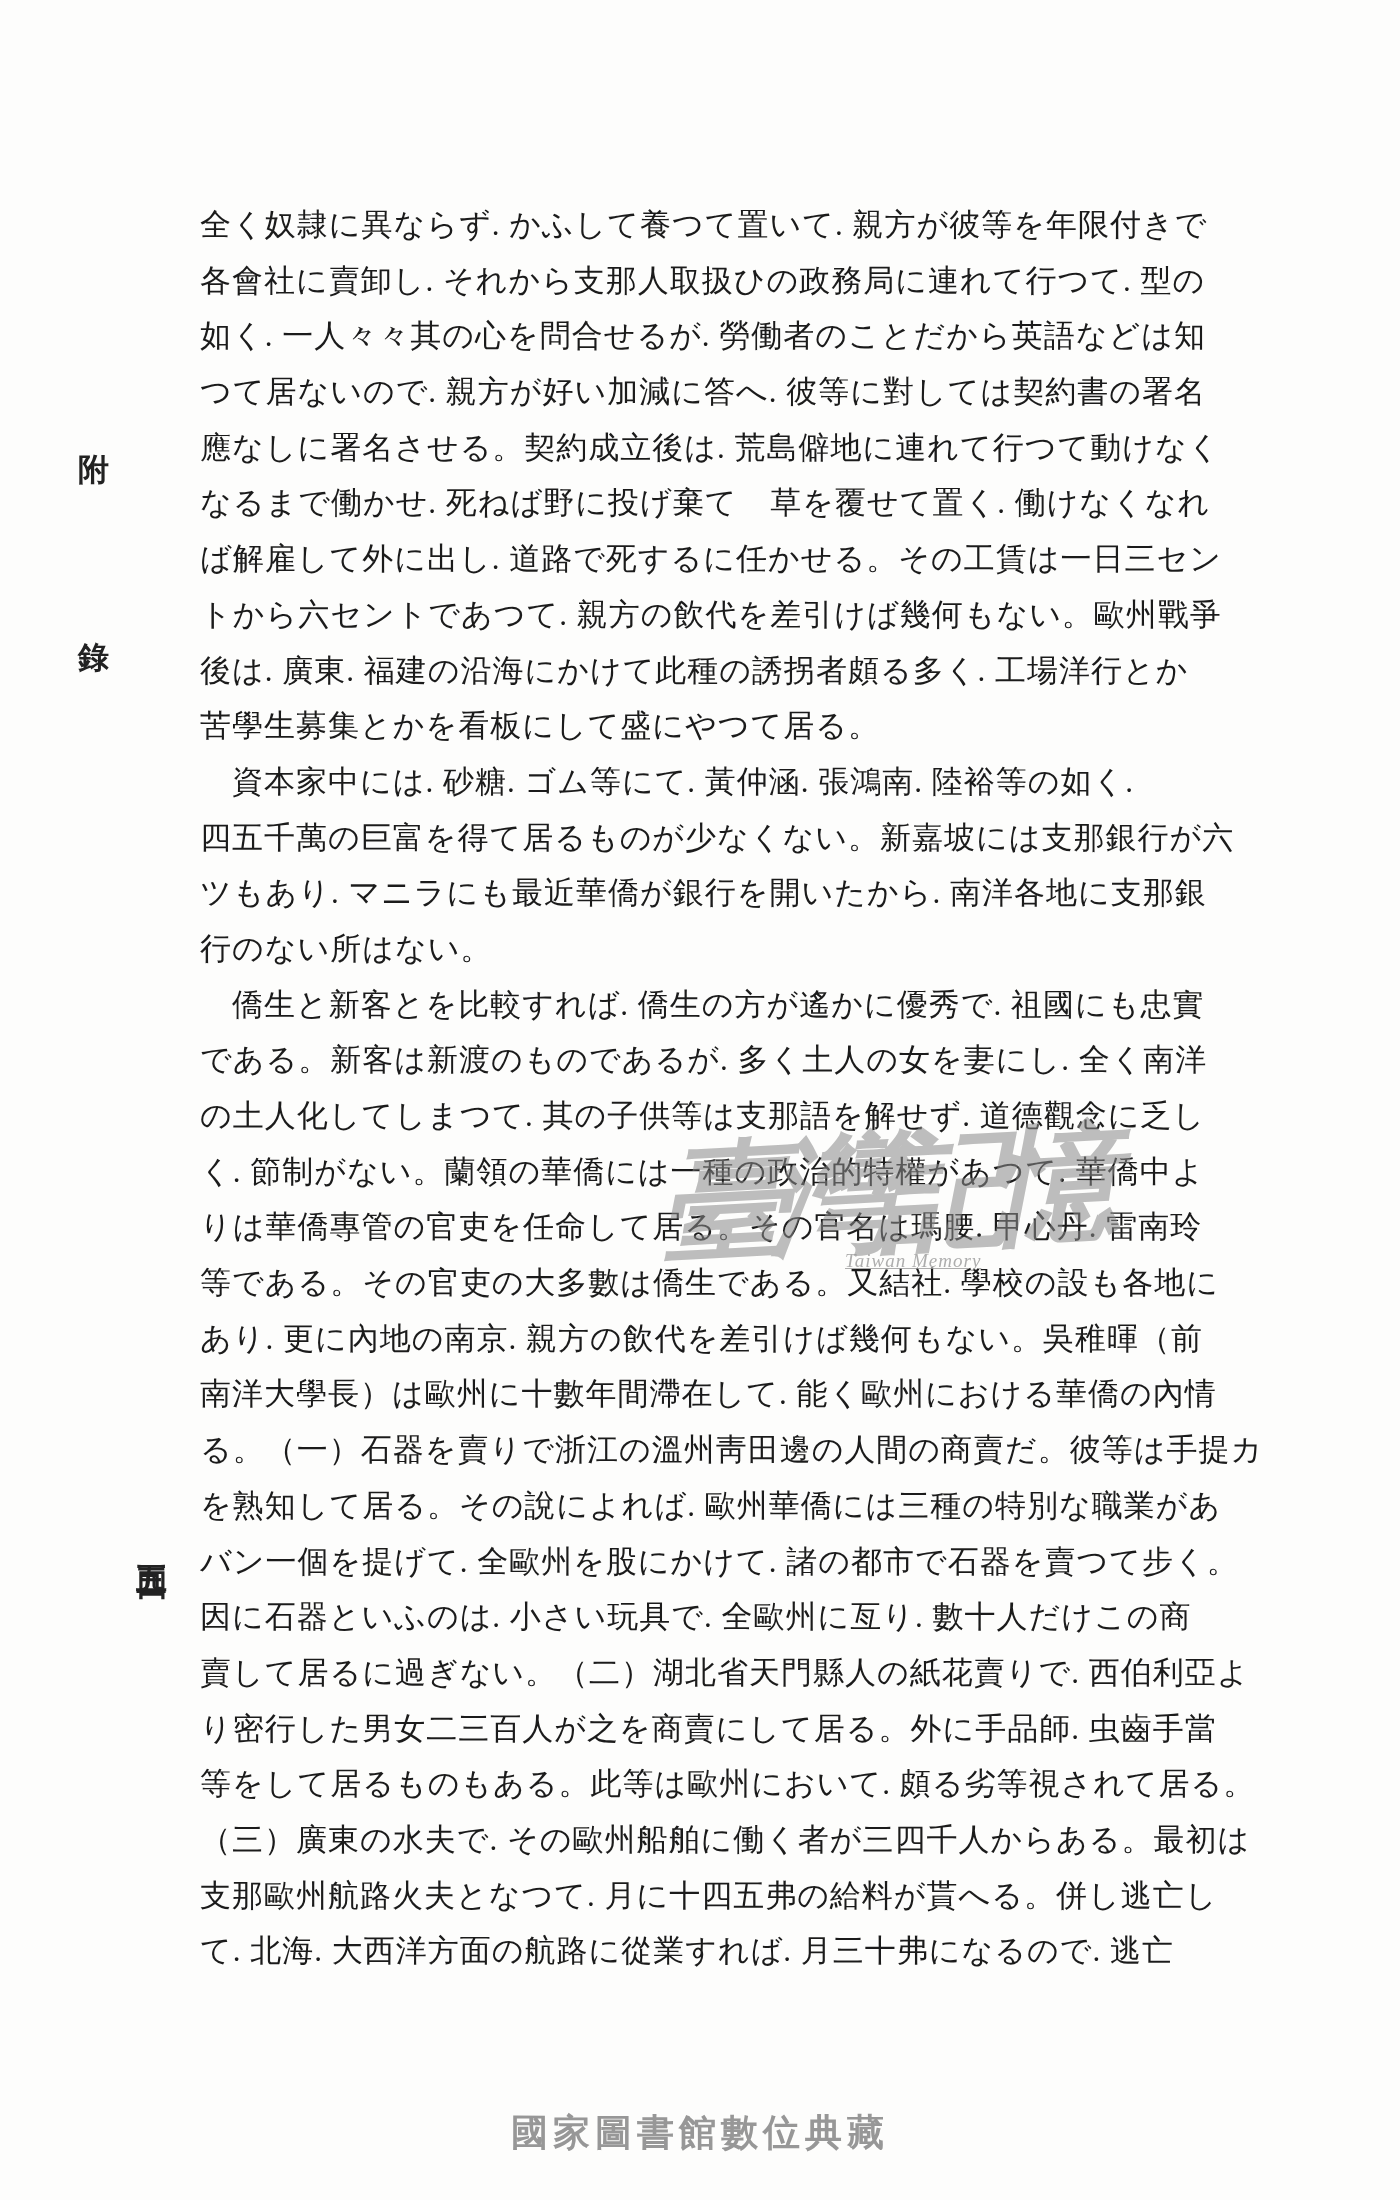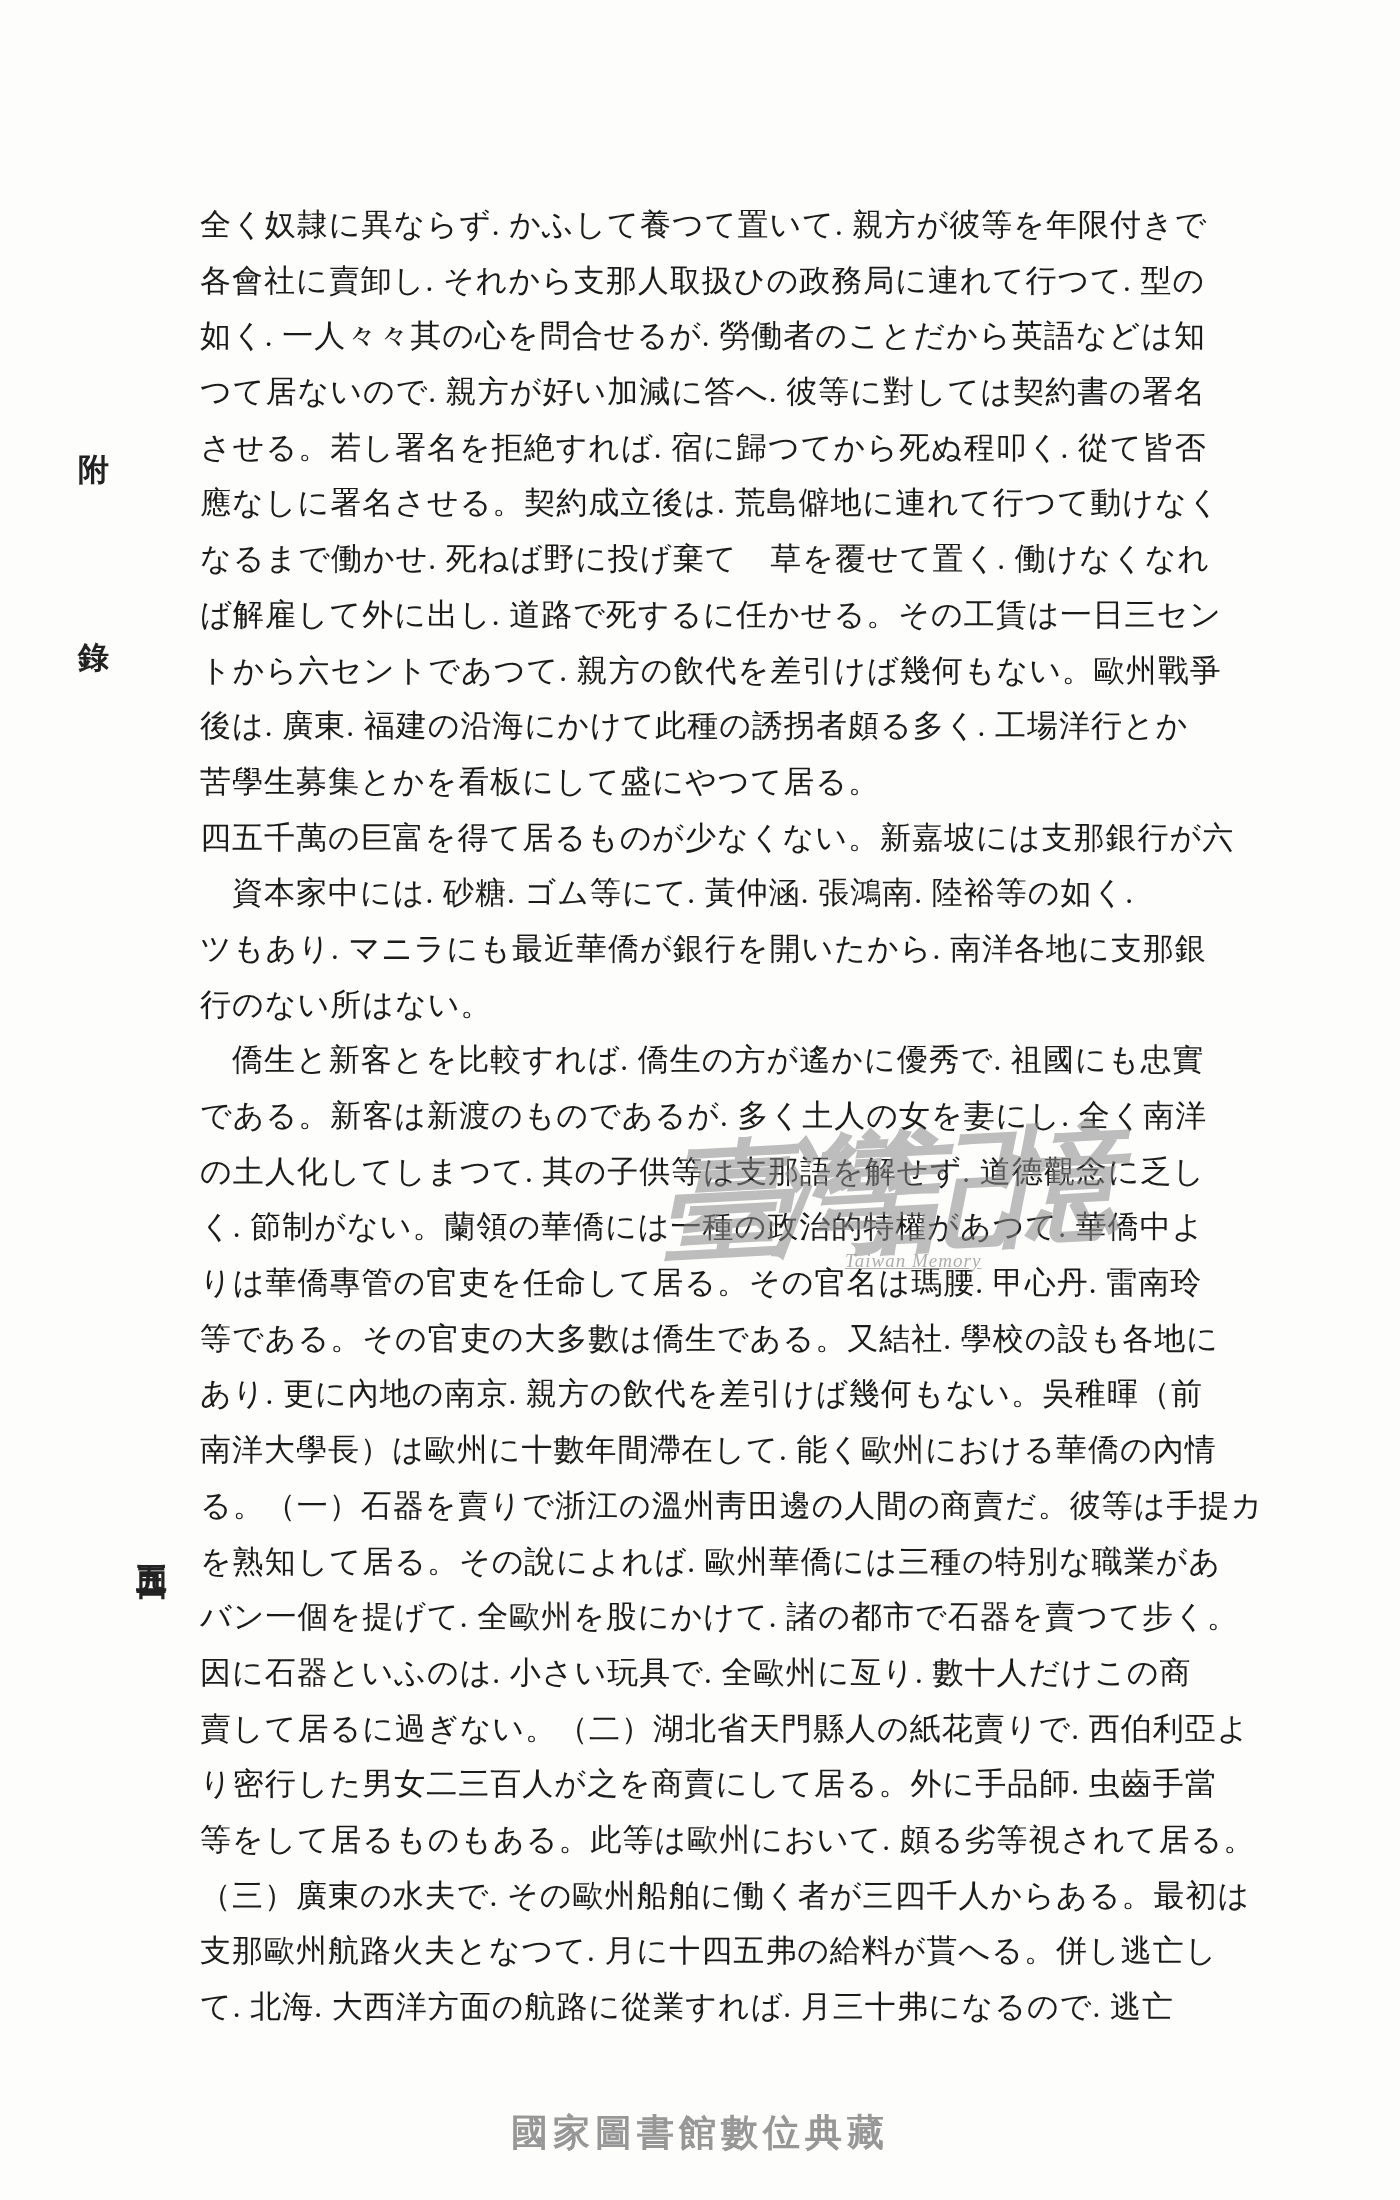--- a/index.html
+++ b/index.html
@@ -89,29 +89,28 @@
 
   <span class="margin-label bottom">錄</span>
 
   <span class="page-number">五三四</span>
 
   <div class="text-block">
       <div class="text-line">全く奴隷に異ならず. かふして養つて置いて. 親方が彼等を年限付きで</div>
       <div class="text-line">各會社に賣卸し. それから支那人取扱ひの政務局に連れて行つて. 型の</div>
       <div class="text-line">如く. 一人々々其の心を問合せるが. 勞働者のことだから英語などは知</div>
       <div class="text-line">つて居ないので. 親方が好い加減に答へ. 彼等に對しては契約書の署名</div>
-      <div class="text-line">させる。若し署名を拒絶すれば. 宿に歸つてから死ぬ程叩く. 從て皆否</div>
       <div class="text-line">應なしに署名させる。契約成立後は. 荒島僻地に連れて行つて動けなく</div>
       <div class="text-line">なるまで働かせ. 死ねば野に投げ棄てゝ草を覆せて置く. 働けなくなれ</div>
       <div class="text-line">ば解雇して外に出し. 道路で死するに任かせる。その工賃は一日三セン</div>
       <div class="text-line">トから六セントであつて. 親方の飲代を差引けば幾何もない。歐州戰爭</div>
       <div class="text-line">後は. 廣東. 福建の沿海にかけて此種の誘拐者頗る多く. 工場洋行とか</div>
       <div class="text-line">苦學生募集とかを看板にして盛にやつて居る。</div>
+      <div class="text-line">　資本家中には. 砂糖. ゴム等にて. 黃仲涵. 張鴻南. 陸裕等の如く.</div>
       <div class="text-line">四五千萬の巨富を得て居るものが少なくない。新嘉坡には支那銀行が六</div>
-      <div class="text-line">　資本家中には. 砂糖. ゴム等にて. 黃仲涵. 張鴻南. 陸裕等の如く.</div>
       <div class="text-line">ツもあり. マニラにも最近華僑が銀行を開いたから. 南洋各地に支那銀</div>
       <div class="text-line">行のない所はない。</div>
       <div class="text-line">　僑生と新客とを比較すれば. 僑生の方が遙かに優秀で. 祖國にも忠實</div>
       <div class="text-line">である。新客は新渡のものであるが. 多く土人の女を妻にし. 全く南洋</div>
       <div class="text-line">の土人化してしまつて. 其の子供等は支那語を解せず. 道德觀念に乏し</div>
       <div class="text-line">く. 節制がない。蘭領の華僑には一種の政治的特權があつて. 華僑中よ</div>
       <div class="text-line">りは華僑專管の官吏を任命して居る。その官名は瑪腰. 甲心丹. 雷南玲</div>
       <div class="text-line">等である。その官吏の大多數は僑生である。又結社. 學校の設も各地に</div>
       <div class="text-line">あり. 更に內地の南京. 親方の飲代を差引けば幾何もない。吳稚暉（前</div>
       <div class="text-line">南洋大學長）は歐州に十數年間滯在して. 能く歐州における華僑の內情</div>

